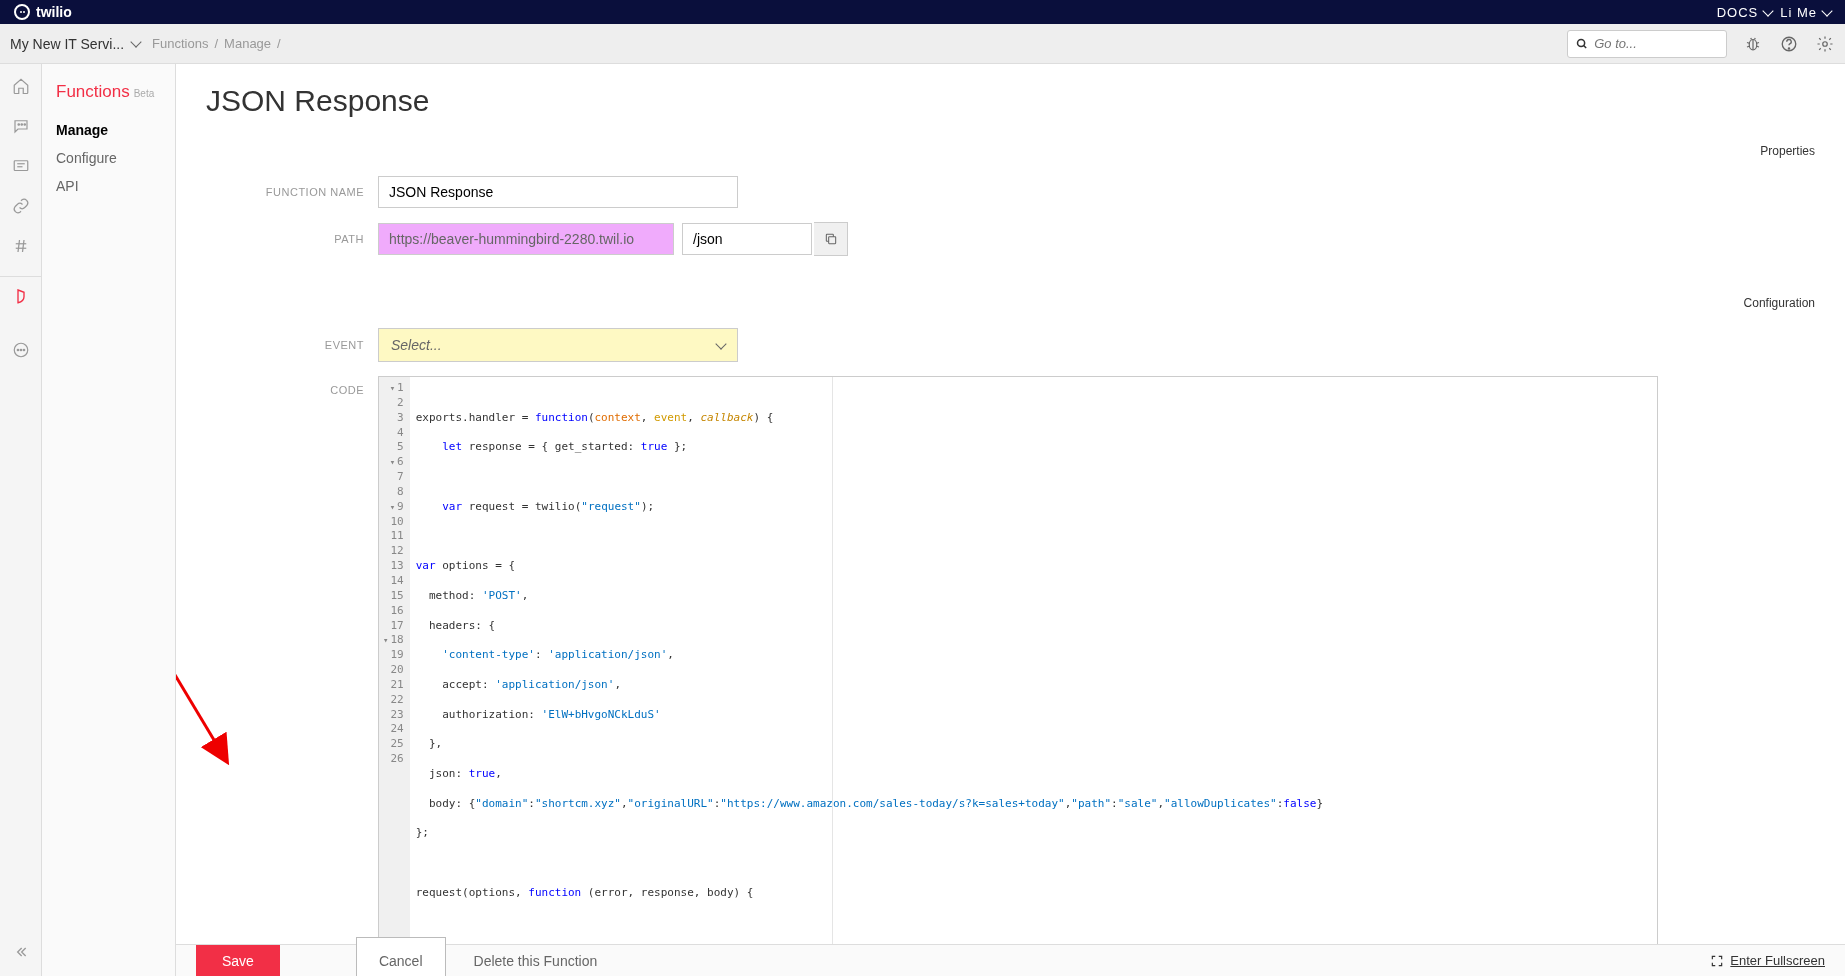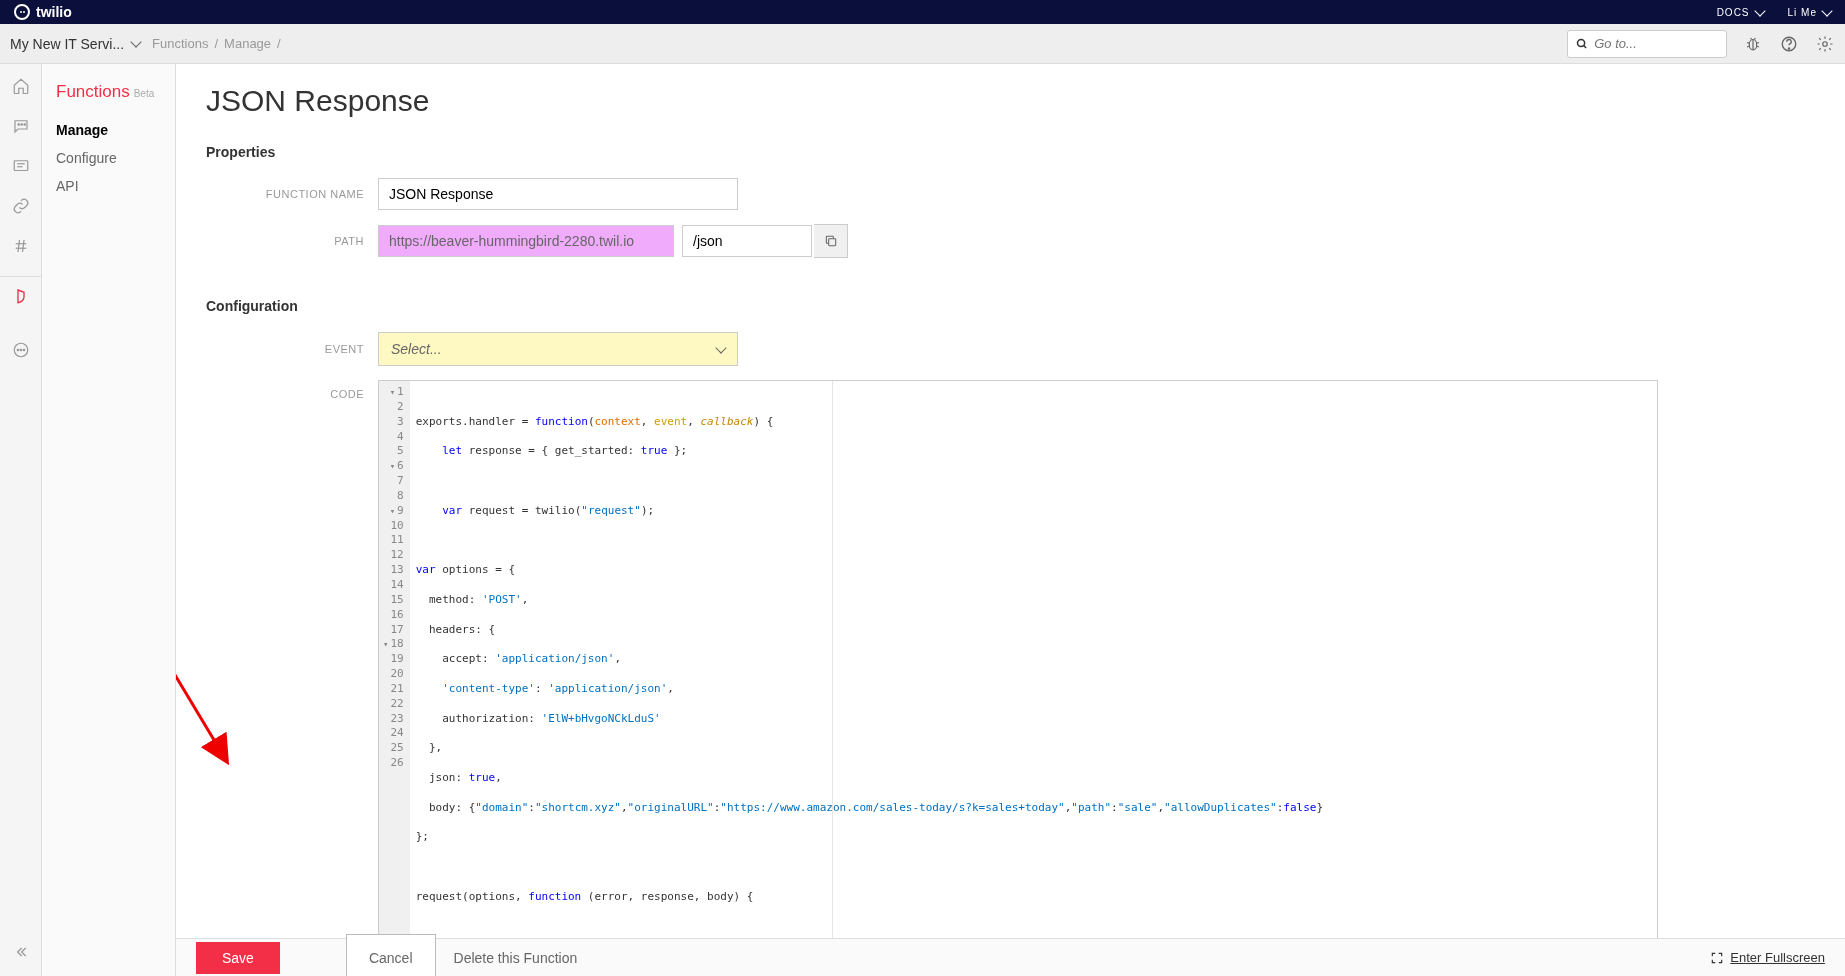--- a/index.html
+++ b/index.html
@@ -2,21 +2,21 @@
 <html><head>
 <meta charset="utf-8">
 <style>
 * { box-sizing: border-box; margin: 0; padding: 0; }
 body { font-family: "Helvetica Neue", Helvetica, Arial, sans-serif; font-size: 14px; color: #333; background: #fff; overflow: hidden; }
 .top-bar { height: 24px; background: #0a0f3c; color: #fff; display: flex; align-items: center; padding: 0 14px; justify-content: space-between; }
 .logo { display: flex; align-items: center; gap: 6px; font-weight: bold; font-size: 14px; }
 .logo-circle { width: 16px; height: 16px; border: 2px solid #fff; border-radius: 50%; position: relative; display: flex; align-items: center; justify-content: center; }
 .logo-dots { display: flex; gap: 1px; }
 .logo-dots span { width: 2px; height: 2px; background: #fff; border-radius: 50%; }
-.top-right { display: flex; gap: 24px; font-size: 10px; letter-spacing: 1px; }
+.top-right { display: flex; gap: 8px; font-size: 13px; letter-spacing: 1px; }
 .top-right-item { display: flex; align-items: center; gap: 6px; cursor: pointer; }
 .chev { width: 8px; height: 8px; border-right: 1.5px solid currentColor; border-bottom: 1.5px solid currentColor; transform: rotate(45deg); margin-bottom: 3px; }
 
 .nav-bar { height: 40px; background: #eee; border-bottom: 1px solid #ddd; display: flex; align-items: center; padding: 0 10px; justify-content: space-between; }
 .nav-left { display: flex; align-items: center; gap: 12px; }
 .project-drop { display: flex; align-items: center; gap: 8px; color: #333; font-size: 14px; cursor: pointer; }
 .breadcrumb { color: #999; font-size: 13px; display: flex; gap: 6px; }
 .nav-right { display: flex; align-items: center; gap: 16px; }
 .search-box { background: #fff; border: 1px solid #ccc; border-radius: 3px; height: 28px; width: 160px; display: flex; align-items: center; padding: 0 8px; gap: 6px; }
 .search-box input { border: none; outline: none; font-size: 13px; width: 100%; font-style: italic; color: #999; }
@@ -32,21 +32,21 @@
 .sidebar { width: 134px; background: #fafafa; border-right: 1px solid #ddd; padding: 18px 0 0 14px; }
 .sidebar h1 { font-size: 17px; font-weight: normal; color: #f22f46; display: flex; align-items: baseline; gap: 4px; }
 .sidebar h1 .beta { font-size: 10px; color: #aaa; }
 .sidebar-nav { margin-top: 20px; display: flex; flex-direction: column; gap: 12px; }
 .sidebar-nav a { color: #666; text-decoration: none; font-size: 14px; cursor: pointer; }
 .sidebar-nav a.bold { color: #000; font-weight: bold; }
 
 .main { flex: 1; overflow-y: auto; position: relative; }
 .content { padding: 20px 30px 80px 30px; }
 .page-title { font-size: 30px; font-weight: 300; color: #333; margin-bottom: 26px; }
-.section-title { font-size: 14px; font-weight: 700; color: #333; margin-bottom: 18px; }
+.section-title { font-size: 12px; font-weight: 400; color: #333; margin-bottom: 18px; text-align: right; }
 
 .form-row { display: flex; align-items: center; margin-bottom: 14px; }
 .form-label { width: 172px; text-align: right; font-size: 11px; letter-spacing: 0.5px; color: #999; padding-right: 14px; text-transform: uppercase; }
 .form-input { border: 1px solid #ccc; padding: 7px 10px; font-size: 14px; width: 360px; outline: none; }
 .form-input.ro { background: #f0abfc; color: #666; width: 296px; }
 .form-input.path { width: 130px; }
 .copy-btn { width: 34px; height: 34px; background: #f0f0f0; border: 1px solid #ccc; border-left: none; display: flex; align-items: center; justify-content: center; color: #666; cursor: pointer; }
 
 .config-section { margin-top: 40px; }
 .checkbox-row { display: flex; align-items: center; gap: 10px; }
@@ -65,21 +65,21 @@
 .code-body { padding: 4px 6px; white-space: pre; position: relative; flex: 1; }
 .code-line { display: block; height: 14.85px; }
 .guide { position: absolute; top: 0; bottom: 0; left: 422px; border-left: 1px solid #e5e5e5; }
 .tok-kw2 { color: #0000ff; }
 .tok-str { color: #0070c1; }
 .tok-bool { color: #0000ff; }
 .tok-param1 { color: #e06c00; }
 .tok-param2 { color: #d19a00; }
 .tok-param3 { color: #c58600; font-style: italic; }
 
-.footer-bar { position: absolute; bottom: 0; left: 0; right: 0; height: 38px; background: #fafafa; border-top: 1px solid #ddd; display: flex; align-items: center; padding: 0 20px; gap: 18px; }
+.footer-bar { position: absolute; bottom: 0; left: 0; right: 0; height: 32px; background: #fafafa; border-top: 1px solid #ddd; display: flex; align-items: center; padding: 0 20px; gap: 28px; }
 .btn-primary { background: #f22f46; color: #fff; border: none; padding: 8px 26px; font-size: 14px; cursor: pointer; }
 .btn-secondary { background: #fff; color: #666; border: 1px solid #bbb; padding: 15px 22px; font-size: 14px; cursor: pointer; margin-left: 48px; }
 .btn-link { background: none; border: none; color: #666; font-size: 14px; cursor: pointer; }
 .footer-right { margin-left: auto; display: flex; align-items: center; gap: 6px; color: #333; font-size: 13px; text-decoration: underline; cursor: pointer; }
 
 .arrow-annotation { position: absolute; pointer-events: none; z-index: 100; }
 
 svg { display: block; }
 </style>
 </head>
@@ -294,22 +294,22 @@
             <div class="code-body">
               <div class="guide"></div>
 <span class="code-line"><span>exports.handler = </span><span class="tok-kw2">function</span><span>(</span><span class="tok-param1">context</span><span>, </span><span class="tok-param2">event</span><span>, </span><span class="tok-param3">callback</span><span>) {</span></span>
 <span class="code-line"><span>    </span><span class="tok-kw2">let</span><span> response = { get_started: </span><span class="tok-bool">true</span><span> };</span></span>
 <span class="code-line"> </span>
 <span class="code-line"><span>    </span><span class="tok-kw2">var</span><span> request = twilio(</span><span class="tok-str">"request"</span><span>);</span></span>
 <span class="code-line"> </span>
 <span class="code-line"><span class="tok-kw2">var</span><span> options = {</span></span>
 <span class="code-line"><span>  method: </span><span class="tok-str">'POST'</span><span>,</span></span>
 <span class="code-line"><span>  headers: {</span></span>
+<span class="code-line"><span>    </span><span class="tok-str">'content-type'</span><span>: </span><span class="tok-str">'application/json'</span><span>,</span></span>
 <span class="code-line"><span>    accept: </span><span class="tok-str">'application/json'</span><span>,</span></span>
-<span class="code-line"><span>    </span><span class="tok-str">'content-type'</span><span>: </span><span class="tok-str">'application/json'</span><span>,</span></span>
 <span class="code-line"><span>    authorization: </span><span class="tok-str">'ElW+bHvgoNCkLduS'</span></span>
 <span class="code-line"><span>  },</span></span>
 <span class="code-line"><span>  json: </span><span class="tok-bool">true</span><span>,</span></span>
 <span class="code-line"><span>  body: {</span><span class="tok-str">"domain"</span><span>:</span><span class="tok-str">"shortcm.xyz"</span><span>,</span><span class="tok-str">"originalURL"</span><span>:</span><span class="tok-str">"https://www.amazon.com/sales-today/s?k=sales+today"</span><span>,</span><span class="tok-str">"path"</span><span>:</span><span class="tok-str">"sale"</span><span>,</span><span class="tok-str">"allowDuplicates"</span><span>:</span><span class="tok-bool">false</span><span>}</span></span>
 <span class="code-line"><span>};</span></span>
 <span class="code-line"> </span>
 <span class="code-line"><span>request(options, </span><span class="tok-kw2">function</span><span> (error, response, body) {</span></span>
 
 
 

